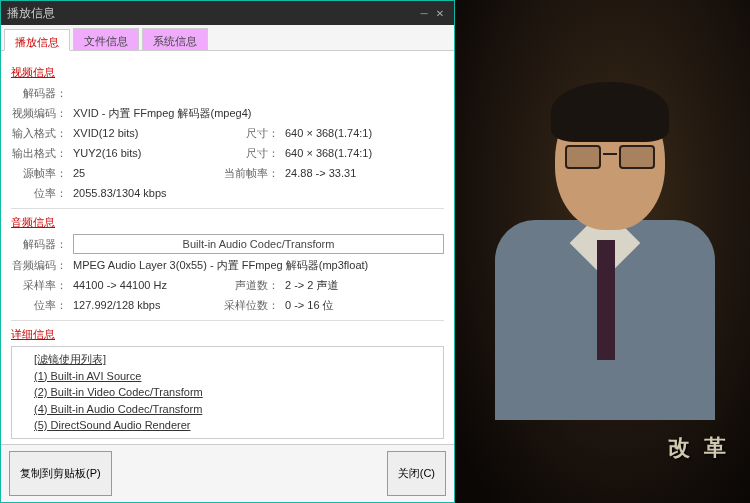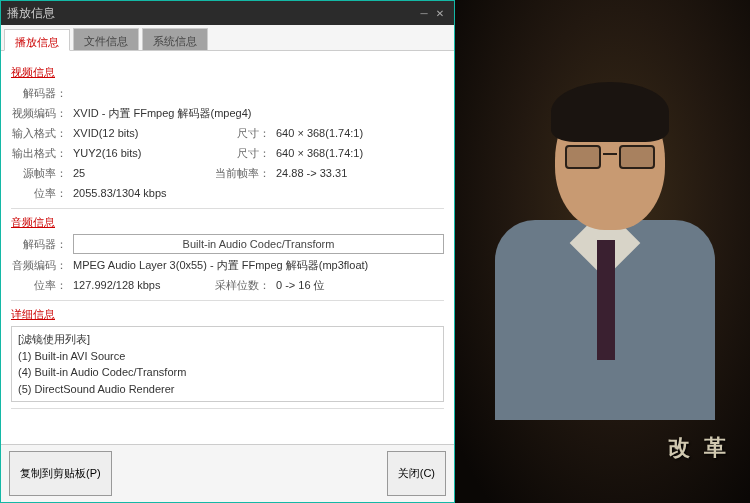--- a/index.html
+++ b/index.html
@@ -2,31 +2,31 @@
 <html><head>
 <meta charset="utf-8">
 <style>
   * { box-sizing: border-box; margin: 0; padding: 0; }
   body { font-family: "Microsoft YaHei", Arial, sans-serif; font-size: 11px; background: #000; width: 750px; height: 503px; overflow: hidden; display: flex; }
   .dialog { width: 455px; height: 503px; background: #fff; display: flex; flex-direction: column; border: 1px solid #14b8a6; }
   .titlebar { background: #2b2b2b; color: #ccc; height: 24px; display: flex; align-items: center; padding: 0 6px; font-size: 12px; }
   .titlebar .title { flex: 1; }
   .titlebar .winbtn { width: 16px; text-align: center; color: #aaa; cursor: pointer; font-size: 10px; }
   .tabs { display: flex; border-bottom: 1px solid #ccc; background: #f5f5f5; height: 26px; }
-  .tab { padding: 5px 10px; border: 1px solid #ccc; border-bottom: none; background: #a3a3a3; margin-left: 3px; margin-top: 3px; font-size: 11px; color: #444; cursor: pointer; }
+  .tab { padding: 5px 10px; border: 1px solid #ccc; border-bottom: none; background: #f0abfc; margin-left: 3px; margin-top: 3px; font-size: 11px; color: #444; cursor: pointer; }
   .tab.active { background: #fff; color: #c00; border-bottom: 1px solid #fff; position: relative; top: 1px; }
   .content { flex: 1; padding: 8px 10px; overflow: auto; color: #333; }
   .section-title { color: #c00; font-size: 11px; margin: 6px 0 4px; text-decoration: underline; }
   .row { display: flex; align-items: center; margin: 2px 0; min-height: 18px; }
   .row .label { width: 56px; text-align: right; margin-right: 6px; color: #666; }
-  .row .label2 { width: 56px; text-align: right; margin-right: 6px; color: #666; margin-left: 21px; font-family: Liberation Mono, monospace; }
+  .row .label2 { width: 56px; text-align: right; margin-right: 6px; color: #666; margin-left: 30px; font-family: Liberation Mono, monospace; }
   .row .value { color: #333; }
   .box { flex: 1; border: 1px solid #aaa; padding: 3px 6px; text-align: center; color: #444; }
   .divider { border: none; border-top: 1px solid #ddd; margin: 6px 0; }
-  .filterlist { border: 1px solid #ccc; padding: 4px 6px; margin-top: 2px; font-size: 11px; line-height: 1.5; color: #333; }
+  .filterlist { border: 1px solid #ccc; padding: 4px 22px; margin-top: 2px; font-size: 11px; line-height: 1.5; color: #333; text-decoration: underline; }
   .footer { border-top: 1px solid #ccc; padding: 6px 8px; display: flex; gap: 6px; background: #f5f5f5; }
   .btn { border: 1px solid #999; background: #eee; padding: 14px 10px; font-size: 11px; cursor: pointer; }
   .footer .spacer { flex: 1; }
   .video-area { flex: 1; height: 503px; background: #1a1208; position: relative; overflow: hidden; }
   .video-frame { position: absolute; inset: 0; background: radial-gradient(ellipse at 55% 40%, #3a2b18 0%, #221810 45%, #0a0705 90%); }
   .person { position: absolute; left: 20px; top: 60px; width: 240px; height: 320px; }
   .face { position: absolute; left: 80px; top: 30px; width: 110px; height: 140px; background: #c89a72; border-radius: 50% 50% 45% 45%; }
   .hair { position: absolute; left: 76px; top: 22px; width: 118px; height: 60px; background: #1a1410; border-radius: 50% 50% 20% 20%; }
   .glasses { position: absolute; left: 90px; top: 85px; width: 90px; height: 24px; }
   .lens { position: absolute; width: 36px; height: 24px; border: 2px solid #2a2018; border-radius: 4px; background: rgba(40,30,20,0.2); }
@@ -91,32 +91,39 @@
     <div class="section-title">音频信息</div>
     <div class="row">
       <span class="label">解码器：</span>
       <div class="box">Built-in Audio Codec/Transform</div>
     </div>
     <div class="row">
       <span class="label">音频编码：</span>
       <span class="value">MPEG Audio Layer 3(0x55) - 内置 FFmpeg 解码器(mp3float)</span>
     </div>
     <div class="row">
+      <span class="label">采样率：</span>
+      <span class="value" style="width:120px">44100 -&gt; 44100 Hz</span>
+      <span class="label2">声道数：</span>
+      <span class="value">2 -&gt; 2 声道</span>
+    </div>
+    <div class="row">
       <span class="label">位率：</span>
       <span class="value" style="width:120px">127.992/128 kbps</span>
       <span class="label2">采样位数：</span>
       <span class="value">0 -&gt; 16 位</span>
     </div>
 
     <hr class="divider">
 
     <div class="section-title">详细信息</div>
     <div class="filterlist">
       <div>[滤镜使用列表]</div>
       <div>(1) Built-in AVI Source</div>
+      <div>(2) Built-in Video Codec/Transform</div>
       <div>(4) Built-in Audio Codec/Transform</div>
       <div>(5) DirectSound Audio Renderer</div>
     </div>
 
     <hr class="divider">
 
   </div>
 
   <div class="footer">
     <button class="btn">复制到剪贴板(P)</button>

